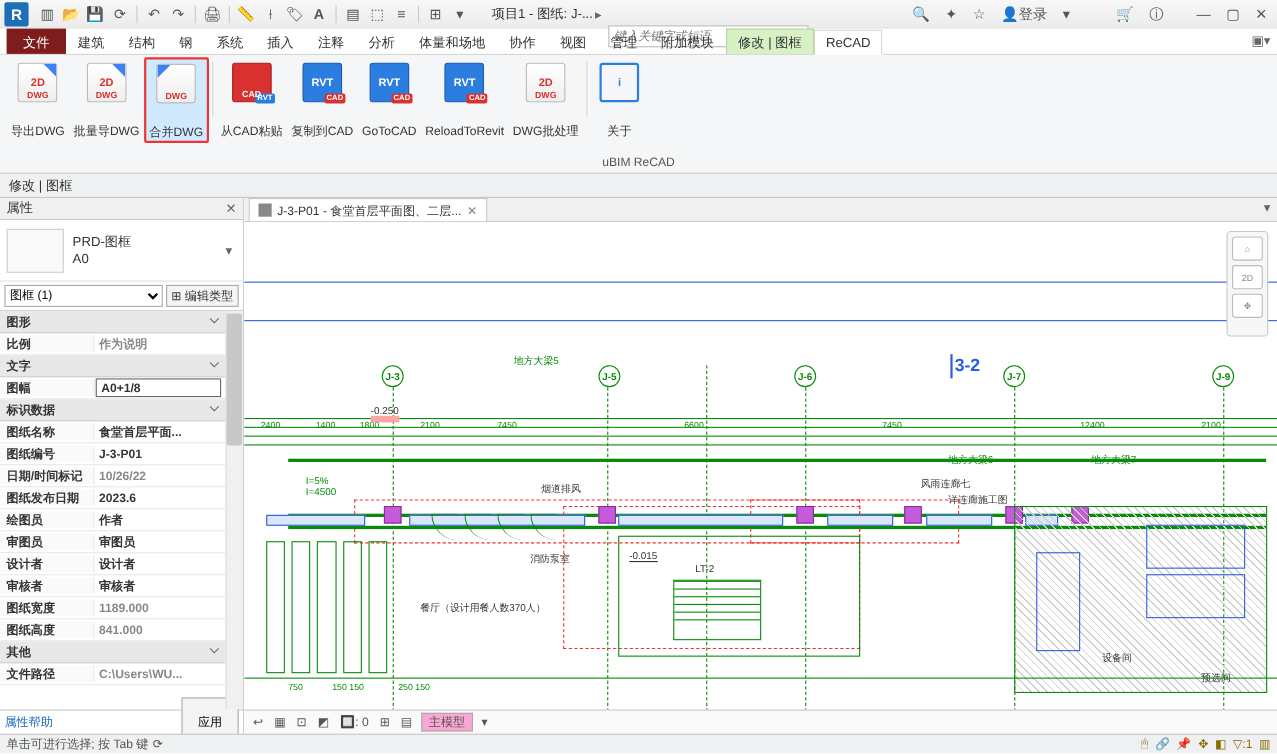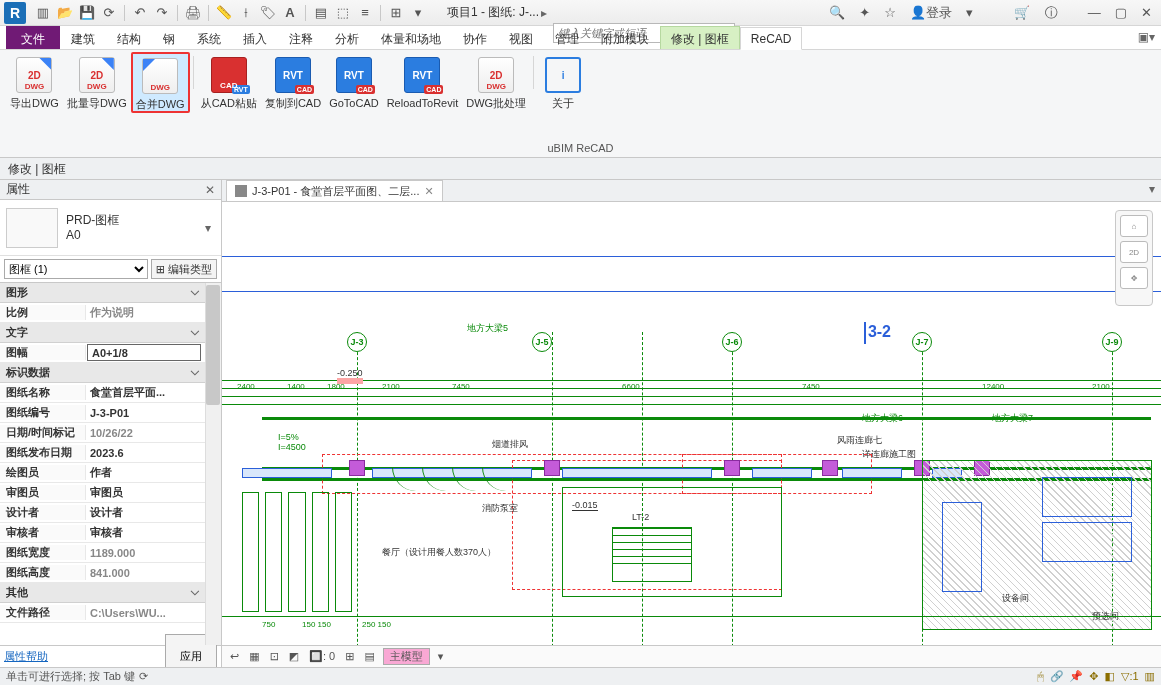--- a/index.html
+++ b/index.html
@@ -11,34 +11,34 @@
   .qat .qbtn { width: 20px; height: 20px; margin: 0 1px; display:flex; align-items:center; justify-content:center; color:#555; font-size:13px; cursor:pointer; border-radius:2px; }
   .qat .sep { width:1px; height:16px; background:#c8c8c8; margin:0 4px; }
   .qat .title { margin-left: 18px; font-size:12px; color:#333; }
   .qat .search { margin-left: 4px; width: 182px; height:20px; border:1px solid #b8b8b8; background:#fff; font-size:11px; font-style:italic; color:#888; padding:0 4px;margin-top:41px; }
   .qat .right { margin-left:auto; display:flex; align-items:center; gap:4px; }
   .qat .right .qbtn { width:auto; padding:0 4px; }
 
   
   .ribbon-tabs { height:24px; background:#fff; display:flex; align-items:stretch; padding-left:6px; border-bottom:1px solid #d6d6d6; }
   .ribbon-tabs .tab { padding: 4px 10px; font-size:12px; cursor:pointer; border:1px solid transparent; border-bottom:none; }
-  .ribbon-tabs .tab.file { background:#701a75; color:#fff; padding:4px 14px; }
+  .ribbon-tabs .tab.file { background:#7f1d1d; color:#fff; padding:4px 14px; }
   .ribbon-tabs .tab.mod { background:#d7f0c4; border-color:#b6d8a0; }
   .ribbon-tabs .tab.active { background:#fff; border-color:#d6d6d6; border-bottom:1px solid #fff; position:relative; top:1px; }
   .ribbon-tabs .flex-spacer { flex:1; }
   .ribbon-tabs .collapse { padding:4px 6px; color:#666; cursor:pointer; }
 
   
   .ribbon { height:108px; background:#f5f6f7; border-bottom:1px solid #c8c8c8; display:flex; align-items:stretch; padding:2px 6px 0 6px; position:relative; }
   .ribbon .grp { display:flex; flex-direction:column; align-items:center; }
   .ribbon .items { display:flex; }
   .ribbon .rbtn { display:flex; flex-direction:column; align-items:center; padding:4px 3px 0 3px; min-width:52px; cursor:pointer; border:1px solid transparent; border-radius:2px; }
   .ribbon .rbtn.highlight { background:#cfeaff; border:2px solid #e33; }
   .ribbon .rbtn .ic { width:36px; height:36px; display:flex; align-items:center; justify-content:center; font-size:10px; font-weight:bold; border-radius:3px; position:relative; }
-  .ribbon .rbtn .lbl { font-size:11px; margin-top:4px; text-align:center; line-height:13px; white-space:nowrap; }
+  .ribbon .rbtn .lbl { font-size:11px; margin-top:21px; text-align:center; line-height:13px; white-space:nowrap; }
   .ribbon .vsep { width:1px; background:#d6d6d6; margin:4px 3px 24px 3px; }
   .ribbon .panel-title { position:absolute; bottom:3px; left:0; right:0; text-align:center; font-size:11px; color:#555; }
 
   .ic-dwg { background:linear-gradient(#fff,#eee); border:1px solid #bbb; color:#d93030; }
   .ic-dwg::after { content:'DWG'; position:absolute; bottom:1px; font-size:8px; }
   .ic-dwg .arrow { position:absolute; top:0; right:0; width:12px; height:12px; background:#3b82f6; clip-path: polygon(0 0,100% 0,100% 100%); }
   .ic-cad { background:#d93030; color:#fff; border:1px solid #a62020; }
   .ic-cad::after { content:'CAD'; position:absolute; bottom:2px; font-size:8px; }
   .ic-rvt { background:#2b7de0; color:#fff; border:1px solid #1a5bb0; }
   .ic-rvt .sub { position:absolute; bottom:-2px; right:-4px; background:#d93030; color:#fff; font-size:7px; padding:1px 2px; border-radius:2px; }
@@ -66,21 +66,21 @@
   .grid .scroll-thumb { position:absolute; right:1px; top:2px; width:14px; height:120px; background:#c8c8c8; border-radius:2px; }
   .grid .cat { background:#e8e8e8; padding:2px 6px; font-weight:bold; font-size:11px; border-bottom:1px solid #d0d0d0; display:flex; }
   .grid .cat .exp { margin-left:auto; color:#666; }
   .grid .row { display:flex; border-bottom:1px solid #e8e8e8; height:20px; align-items:center;font-weight:bold; }
   .grid .row .k { width:86px; padding:0 6px; font-size:11px; background:#fafafa; border-right:1px solid #e8e8e8; overflow:hidden; white-space:nowrap; }
   .grid .row .v { flex:1; padding:0 4px; font-size:11px; overflow:hidden; white-space:nowrap; text-overflow:ellipsis; }
   .grid .row .v.input { border:1px solid #666; height:17px; margin:1px 4px 1px 1px; display:flex; align-items:center; }
   .grid .row.gray .v { color:#888; }
   .grid .sp { margin-right:16px; }
   .props .footer { display:flex; align-items:center; height:22px; border-top:1px solid #c8c8c8; padding:0 4px; gap:6px; }
-  .props .footer a { color:#1566c0; text-decoration:underline; font-size:11px; cursor:pointer; }
+  .props .footer a { color:#1566c0; font-size:11px; cursor:pointer; }
   .props .footer .apply { margin-left:auto; border:1px solid #aaa; background:#f4f4f4; padding:14px 14px; font-size:11px; cursor:pointer; }
 
   
   .canvas { flex:1; display:flex; flex-direction:column; position:relative; background:#fff; }
   .doc-tabs { height:22px; background:#eef0f2; border-bottom:1px solid #c8c8c8; display:flex; align-items:stretch; padding-left:4px; }
   .doc-tabs .dtab { background:#fff; border:1px solid #c8c8c8; border-bottom:none; padding:2px 8px; display:flex; align-items:center; gap:5px; font-size:11px; cursor:pointer; }
   .doc-tabs .dtab .di { width:12px; height:12px; background:#888; display:inline-block; }
   .doc-tabs .dtab .dx { color:#888; cursor:pointer; }
   .doc-tabs .dmenu { margin-left:auto; padding:2px 6px; color:#666; cursor:pointer; }
   .viewport { flex:1; position:relative; overflow:hidden; background:#fff; }
@@ -359,21 +359,21 @@
         <div class="section-mark">3-2</div>
 
         <div class="grid-h" style="top:178px"></div>
         <div class="grid-h" style="top:186px"></div>
         <div class="grid-h" style="top:194px"></div>
         <div class="grid-h" style="top:202px"></div>
 
         <div class="grid-v" style="left:135px"></div>
           <div class="bubble" style="left:125px;top:130px">J-3</div>
         <div class="grid-v" style="left:330px"></div>
-          <div class="bubble" style="left:310px;top:130px">J-5</div>
+          <div class="bubble" style="left:322px;top:130px">J-5</div>
         <div class="grid-v" style="left:420px"></div>
         <div class="grid-v" style="left:510px"></div>
           <div class="bubble" style="left:500px;top:130px">J-6</div>
         <div class="grid-v" style="left:700px"></div>
           <div class="bubble" style="left:690px;top:130px">J-7</div>
         <div class="grid-v" style="left:890px"></div>
           <div class="bubble" style="left:880px;top:130px">J-9</div>
 
         <div class="label g" style="left:245px;top:120px">地方大梁5</div>
         <div class="label g" style="left:640px;top:210px">地方大梁6</div>

